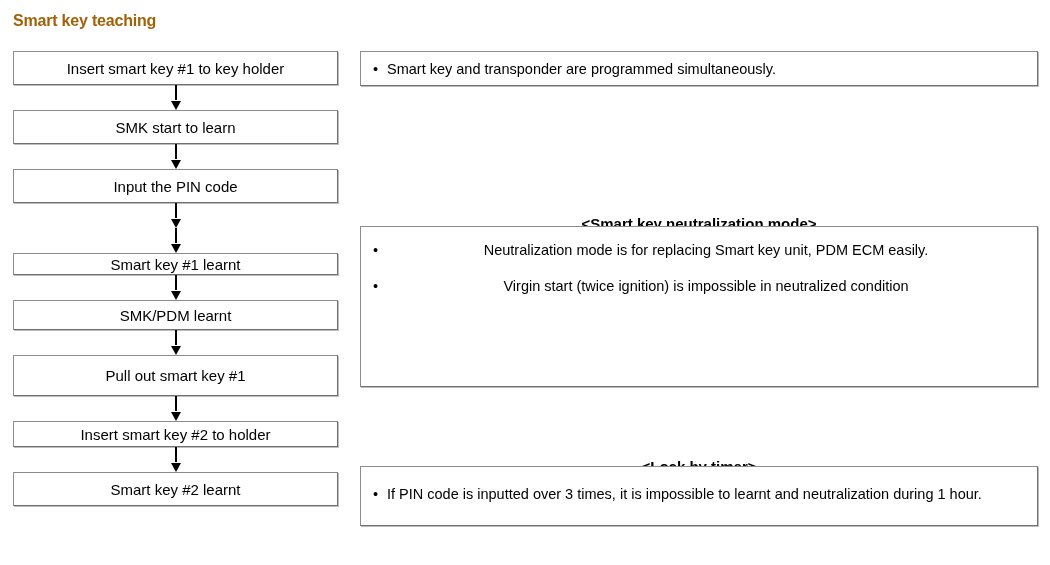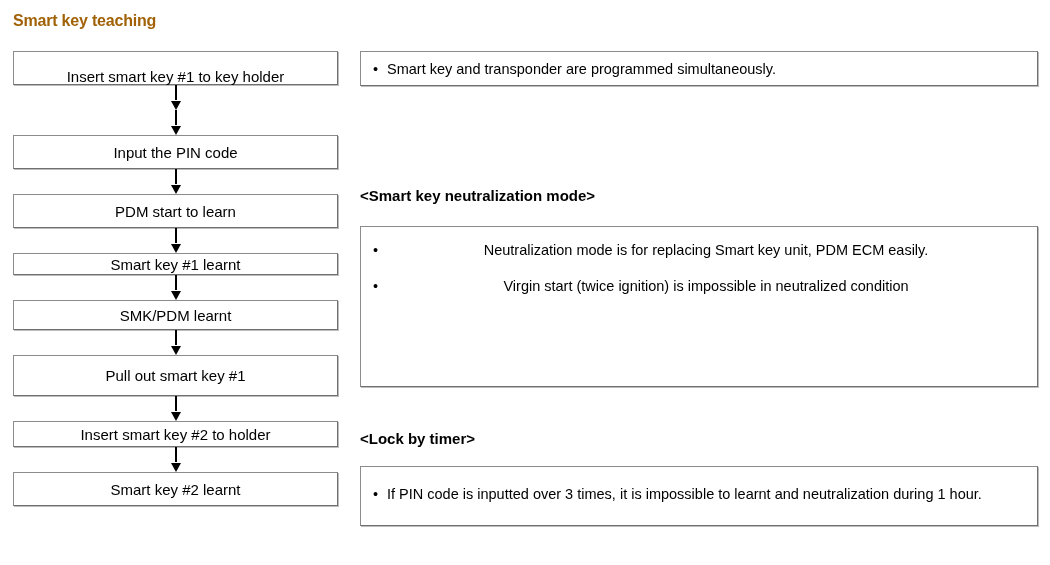--- a/index.html
+++ b/index.html
@@ -119,21 +119,23 @@
     font-size: 14.5px;
     line-height: 19px;
     color: #000000;
   }
 
   .section-heading {
     position: absolute;
     font-size: 15px;
     font-weight: bold;
     color: #000000;
+    text-align: center;
     white-space: nowrap;
+    margin-top: 28px;
   }
 
   
   #note-box-top       { left: 360px; top: 51px;  width: 678px; height: 35px; }
   #note-box-top .note-list { padding: 8px 0 0 9px; }
 
   #heading-neutralization { left: 360px; top: 187px; width: 678px; }
 
   #note-box-neutralization { left: 360px; top: 226px; width: 678px; height: 161px; text-align: center; }
   #note-box-neutralization .note-list { padding: 14px 12px 0 9px; }
@@ -143,46 +145,46 @@
 
   #note-box-lock { left: 360px; top: 466px; width: 678px; height: 60px; }
   #note-box-lock .note-list { padding: 18px 18px 0 9px; }
 </style>
 </head>
 <body>
 
 <div id="page-title">Smart key teaching</div>
 
 <div id="flow-column">
-    <div class="flow-step" style="height: 34px; align-items: flex-end;">
+    <div class="flow-step" style="height: 34px;">
       <span class="step-label">Insert smart key #1 to key holder</span>
     </div>
     <div class="connector" style="height: 25px;">
       <span class="arrow-down">
         <span class="stem"></span>
         <span class="head"></span>
       </span>
     </div>
+    <div class="flow-step" style="height: 34px;">
+      <span class="step-label">SMK start to learn</span>
+    </div>
     <div class="connector" style="height: 25px;">
       <span class="arrow-down">
         <span class="stem"></span>
         <span class="head"></span>
       </span>
     </div>
     <div class="flow-step" style="height: 34px;">
       <span class="step-label">Input the PIN code</span>
     </div>
     <div class="connector" style="height: 25px;">
       <span class="arrow-down">
         <span class="stem"></span>
         <span class="head"></span>
       </span>
-    </div>
-    <div class="flow-step" style="height: 34px;">
-      <span class="step-label">PDM start to learn</span>
     </div>
     <div class="connector" style="height: 25px;">
       <span class="arrow-down">
         <span class="stem"></span>
         <span class="head"></span>
       </span>
     </div>
     <div class="flow-step" style="height: 22px;">
       <span class="step-label">Smart key #1 learnt</span>
     </div>

